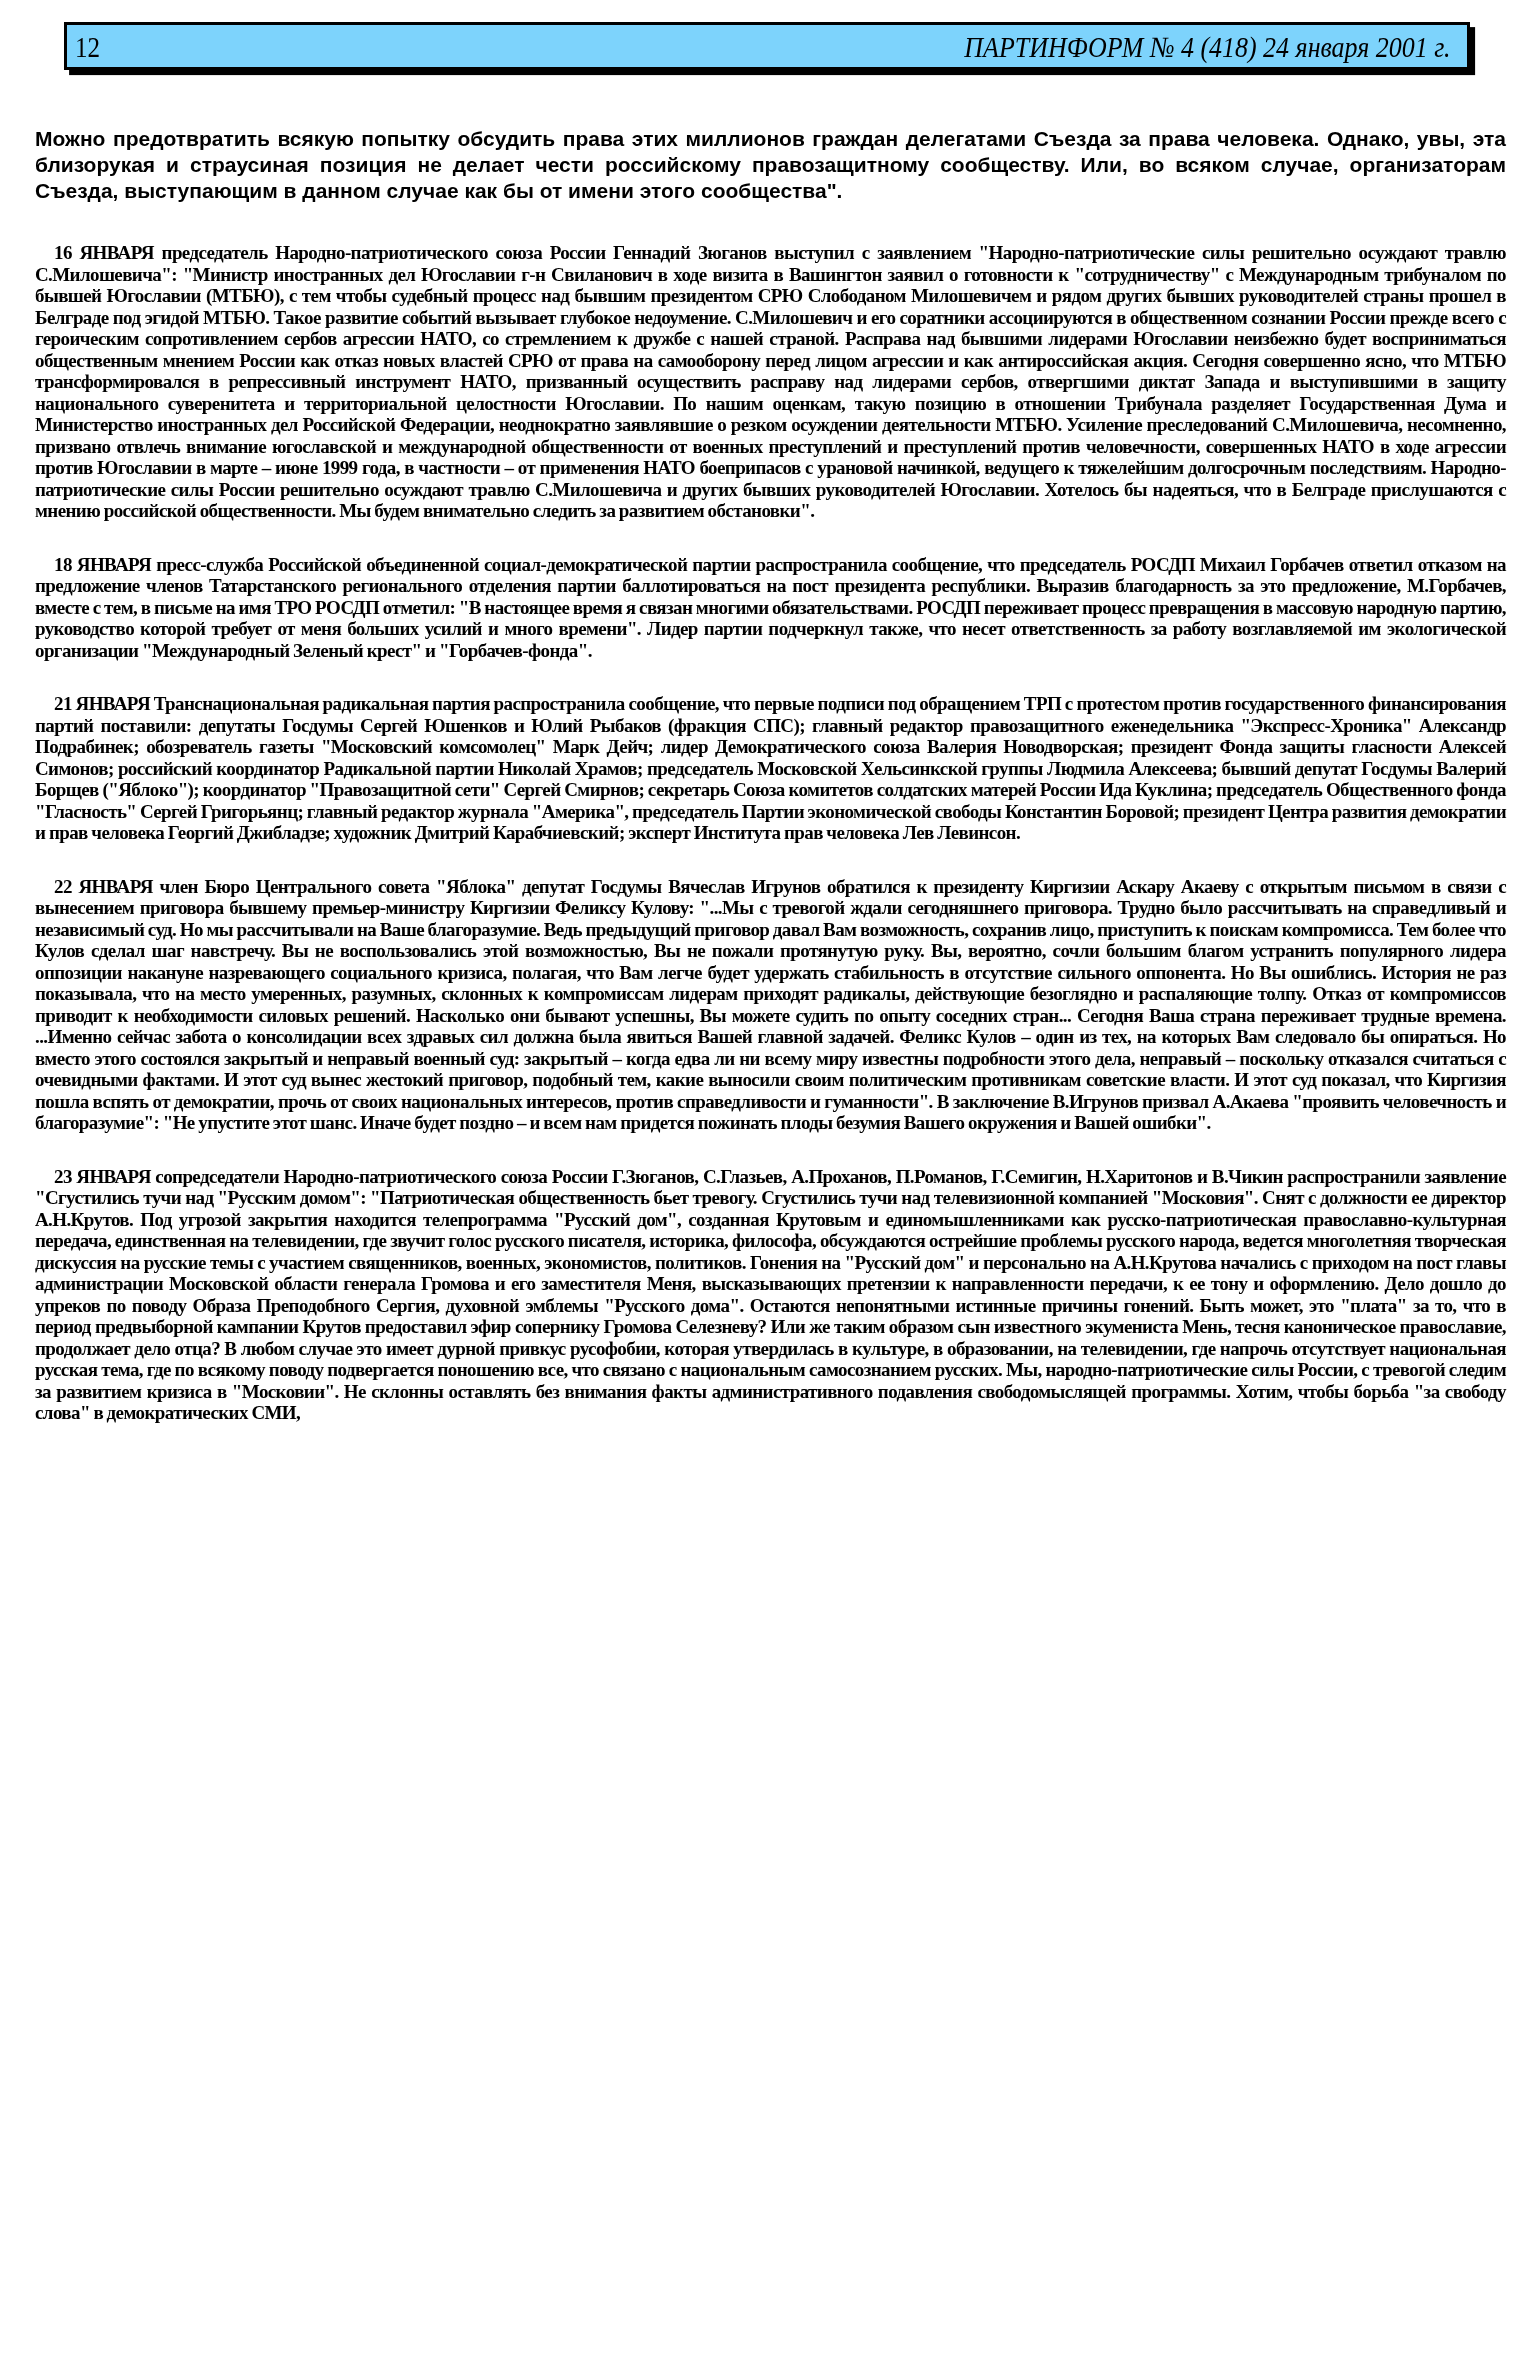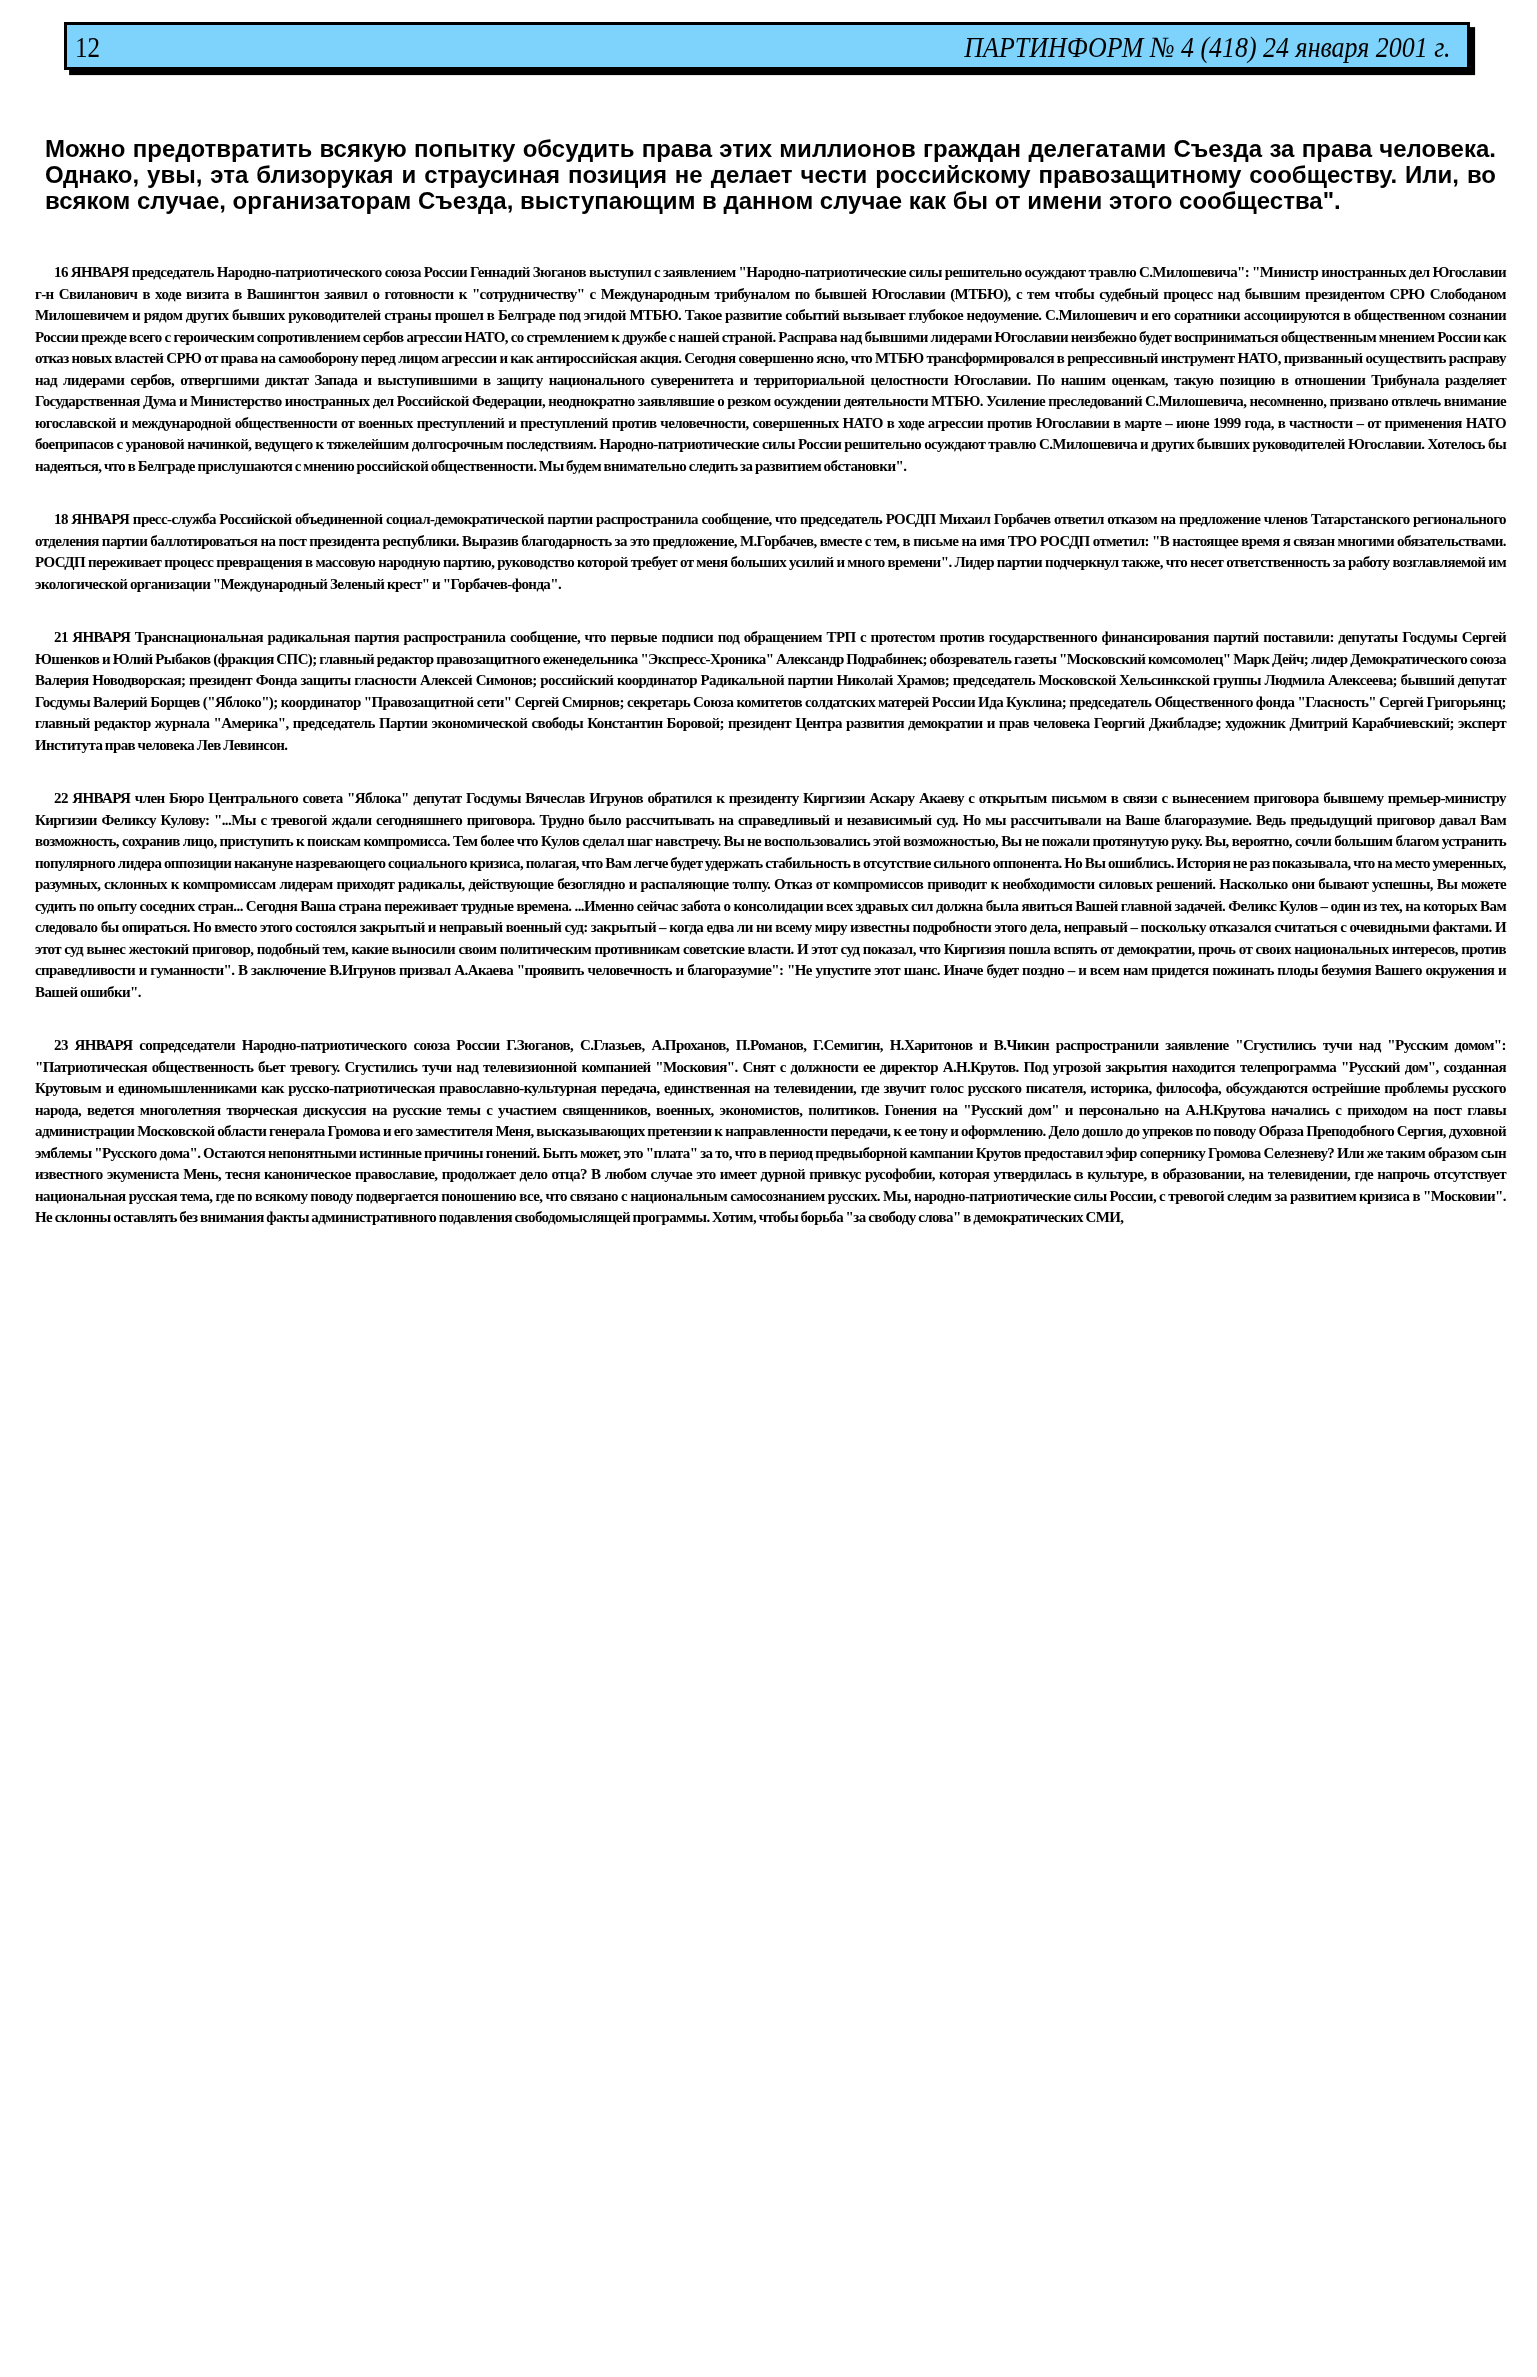--- a/index.html
+++ b/index.html
@@ -47,32 +47,32 @@
       transform: scaleX(0.88);
       transform-origin: right center;
     }
     .content {
       position: absolute;
       left: 35px;
       top: 126px;
       width: 1471px;
     }
     .lead-paragraph {
-      margin: 10px;
+      margin: 0;
       font-family: "Liberation Sans", "DejaVu Sans", sans-serif;
       font-weight: bold;
-      font-size: 24px;
+      font-size: 21px;
       line-height: 26px;
       text-align: justify;
     }
     .news-paragraph {
       margin: 0;
       font-family: "Liberation Serif", "DejaVu Serif", serif;
       font-weight: bold;
-      font-size: 15px;
+      font-size: 19px;
       line-height: 21.5px;
       text-align: justify;
       text-indent: 19px;
       letter-spacing: -0.6px;
       word-spacing: -0.6px;
     }
     .news-paragraph .date {
       font-weight: bold;
     }
     .gap-lead { height: 38px; }

